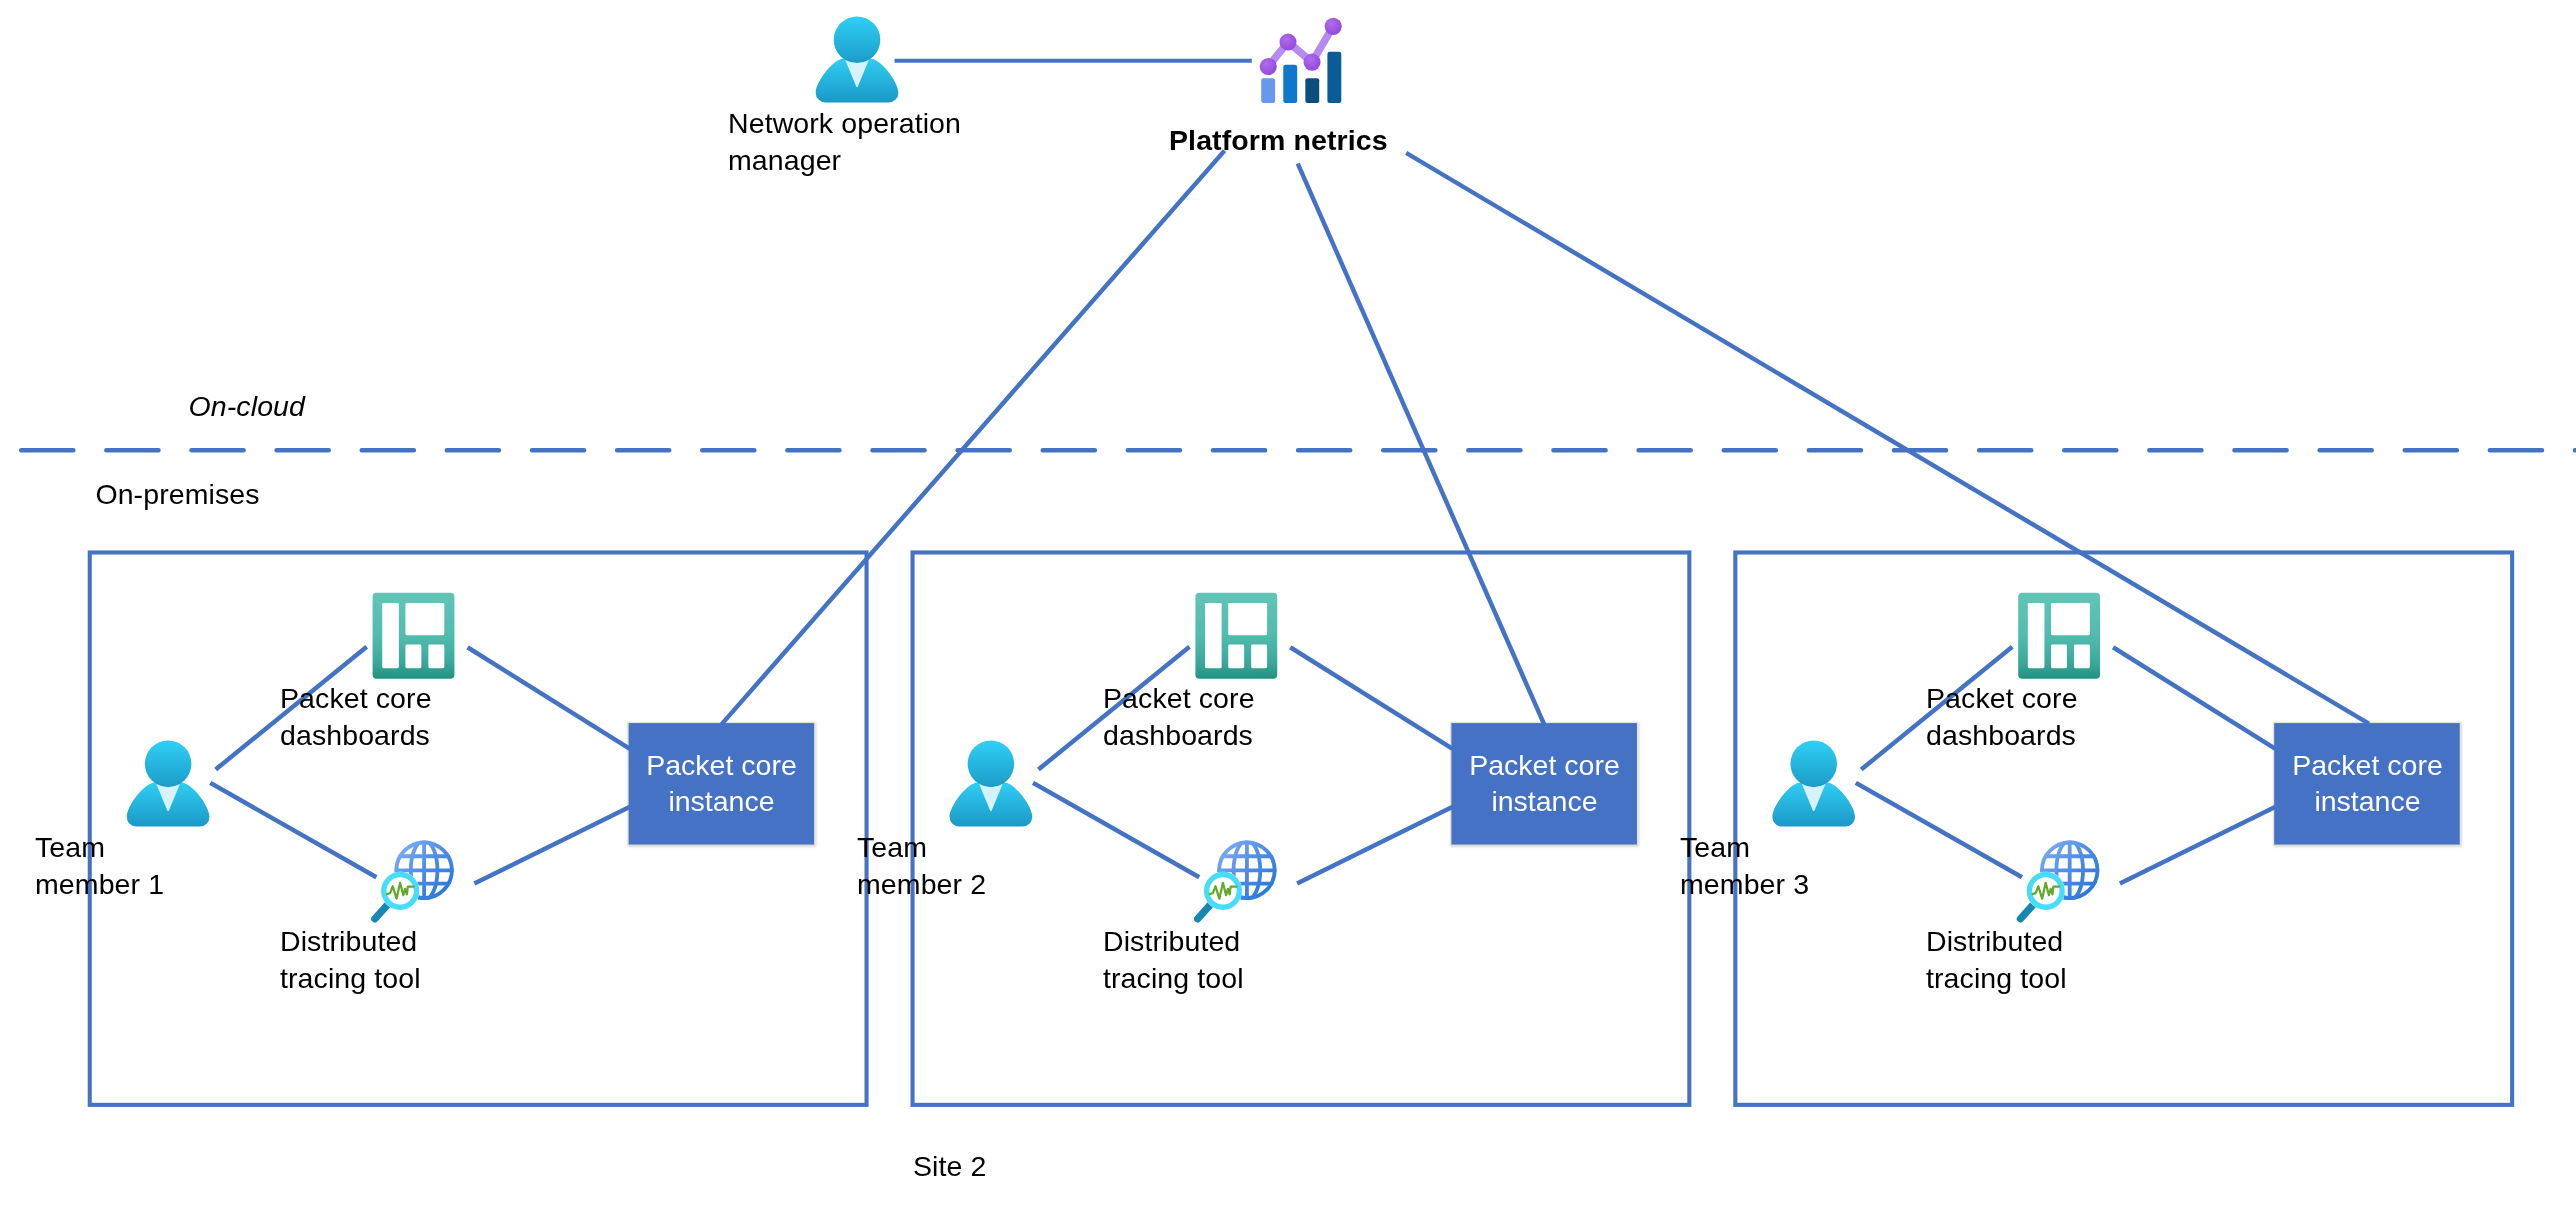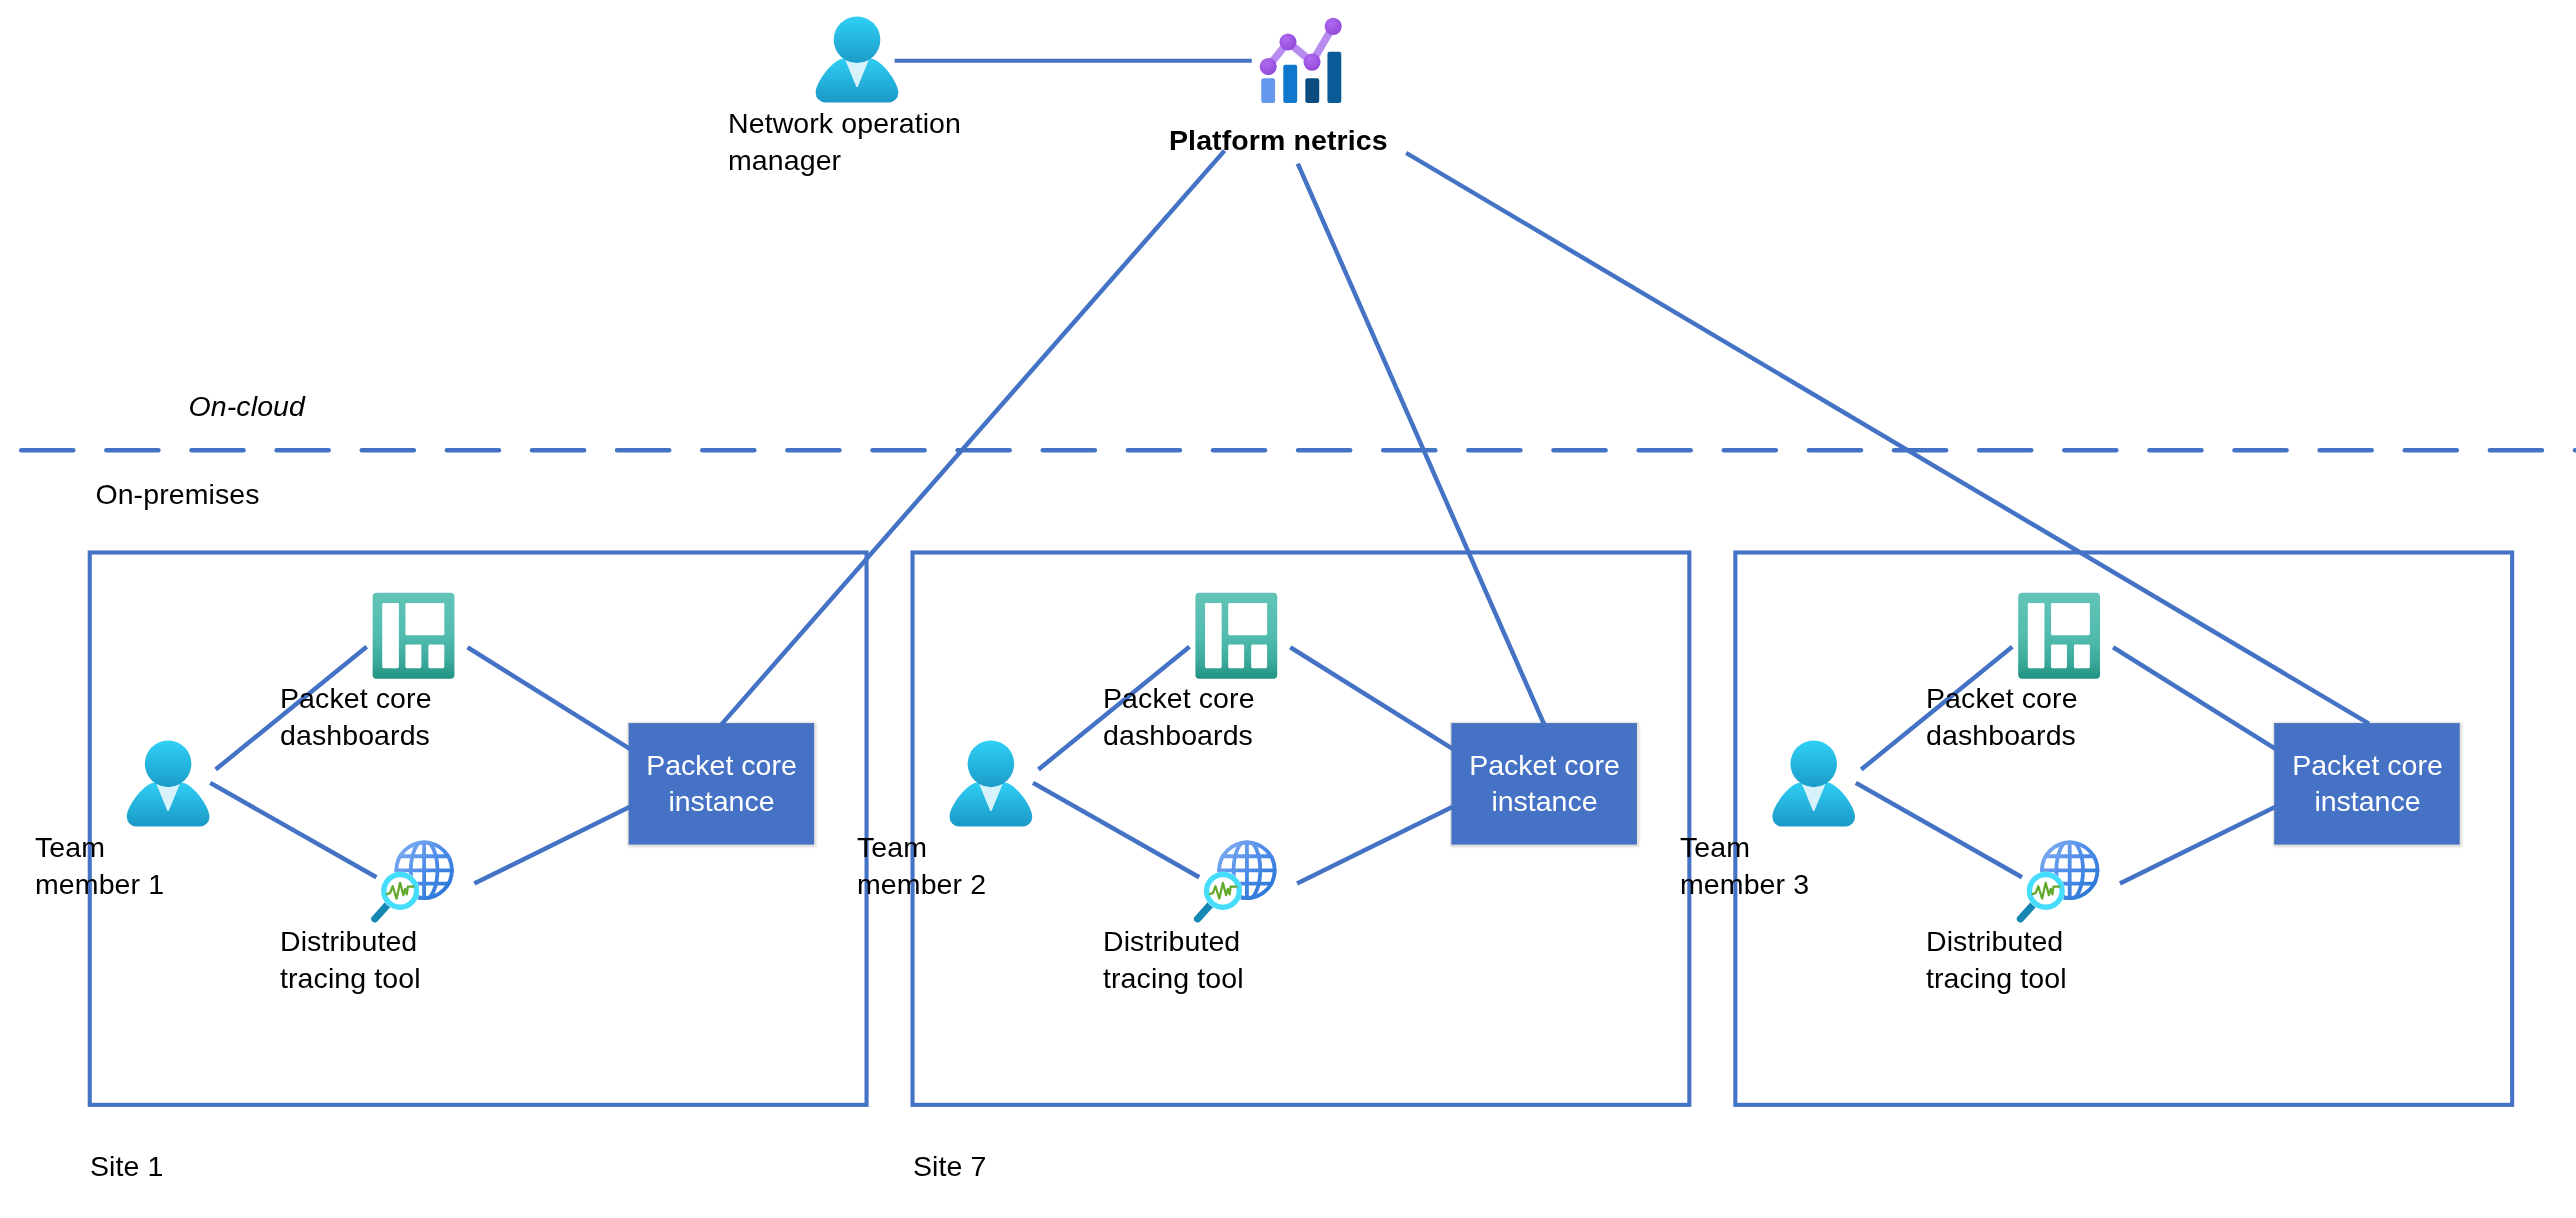--- a/index.html
+++ b/index.html
@@ -178,30 +178,29 @@
 manager</div>
     <div class="lbl" style="left: 1169px; top: 122px; width: 267px; font-weight: bold;">Platform netrics</div>
     <div class="lbl" style="left: 35px; top: 829px; width: 267px;">Team
 member 1</div>
     <div class="lbl" style="left: 280px; top: 680px; width: 267px;">Packet core
 dashboards</div>
     <div class="lbl" style="left: 280px; top: 923px; width: 267px;">Distributed
 tracing tool</div>
     <div class="boxlbl" style="left: 628px; top: 747px; width: 187px;">Packet core
 instance</div>
-    <div class="lbl" style="left: 90px; top: 1148px; width: 777px;">Site 1</div>
     <div class="lbl" style="left: 857px; top: 829px; width: 267px;">Team
 member 2</div>
     <div class="lbl" style="left: 1103px; top: 680px; width: 267px;">Packet core
 dashboards</div>
     <div class="lbl" style="left: 1103px; top: 923px; width: 267px;">Distributed
 tracing tool</div>
     <div class="boxlbl" style="left: 1451px; top: 747px; width: 187px;">Packet core
 instance</div>
-    <div class="lbl" style="left: 913px; top: 1148px; width: 777px;">Site 7</div>
+    <div class="lbl" style="left: 913px; top: 1148px; width: 777px;">Site 2</div>
     <div class="lbl" style="left: 1680px; top: 829px; width: 267px;">Team
 member 3</div>
     <div class="lbl" style="left: 1926px; top: 680px; width: 267px;">Packet core
 dashboards</div>
     <div class="lbl" style="left: 1926px; top: 923px; width: 267px;">Distributed
 tracing tool</div>
     <div class="boxlbl" style="left: 2274px; top: 747px; width: 187px;">Packet core
 instance</div>
   </div>
 

